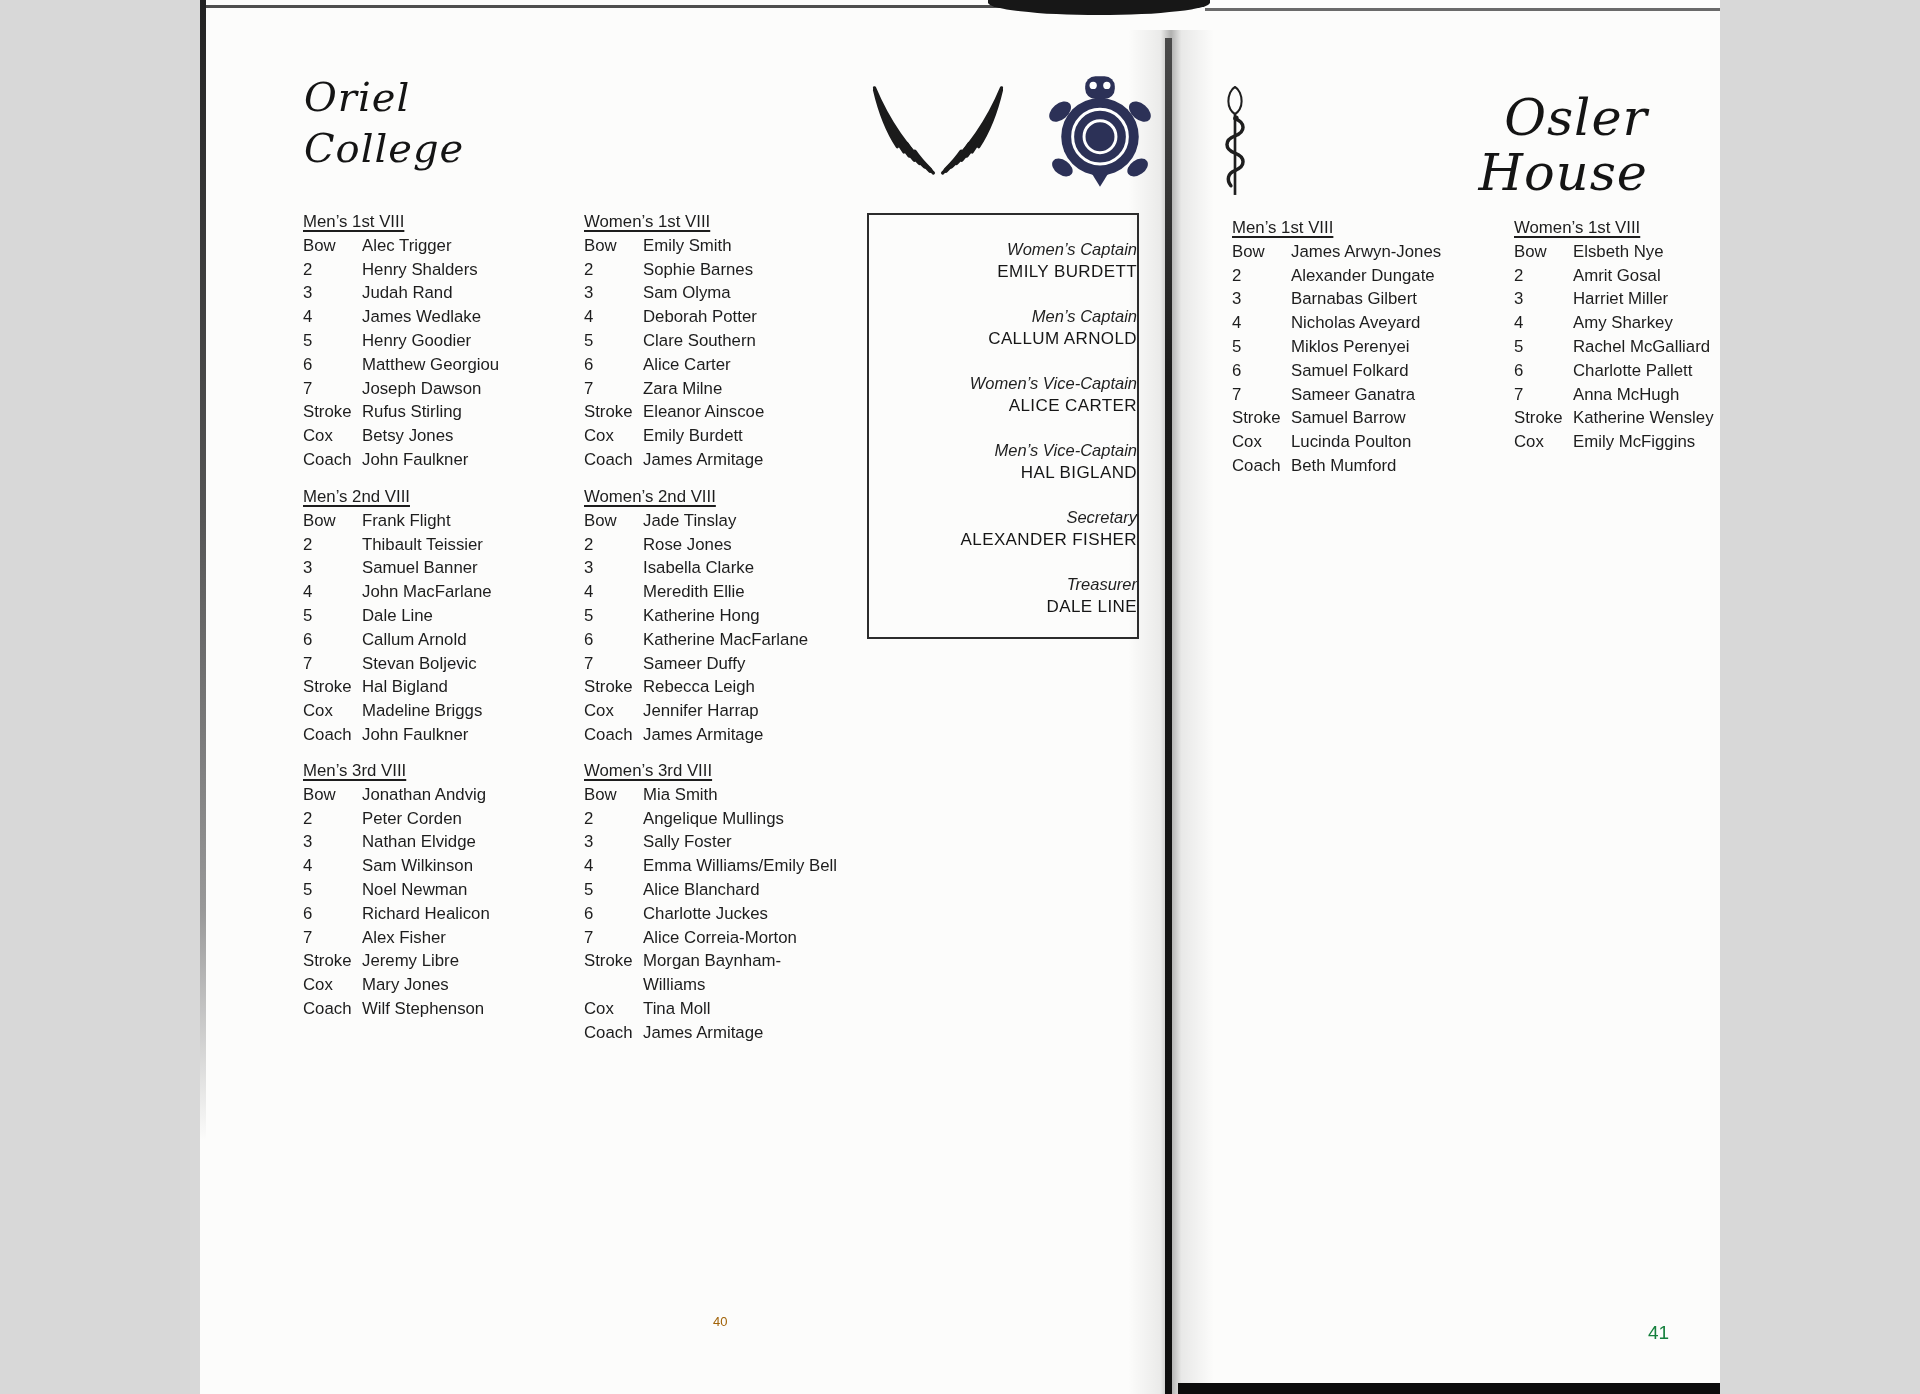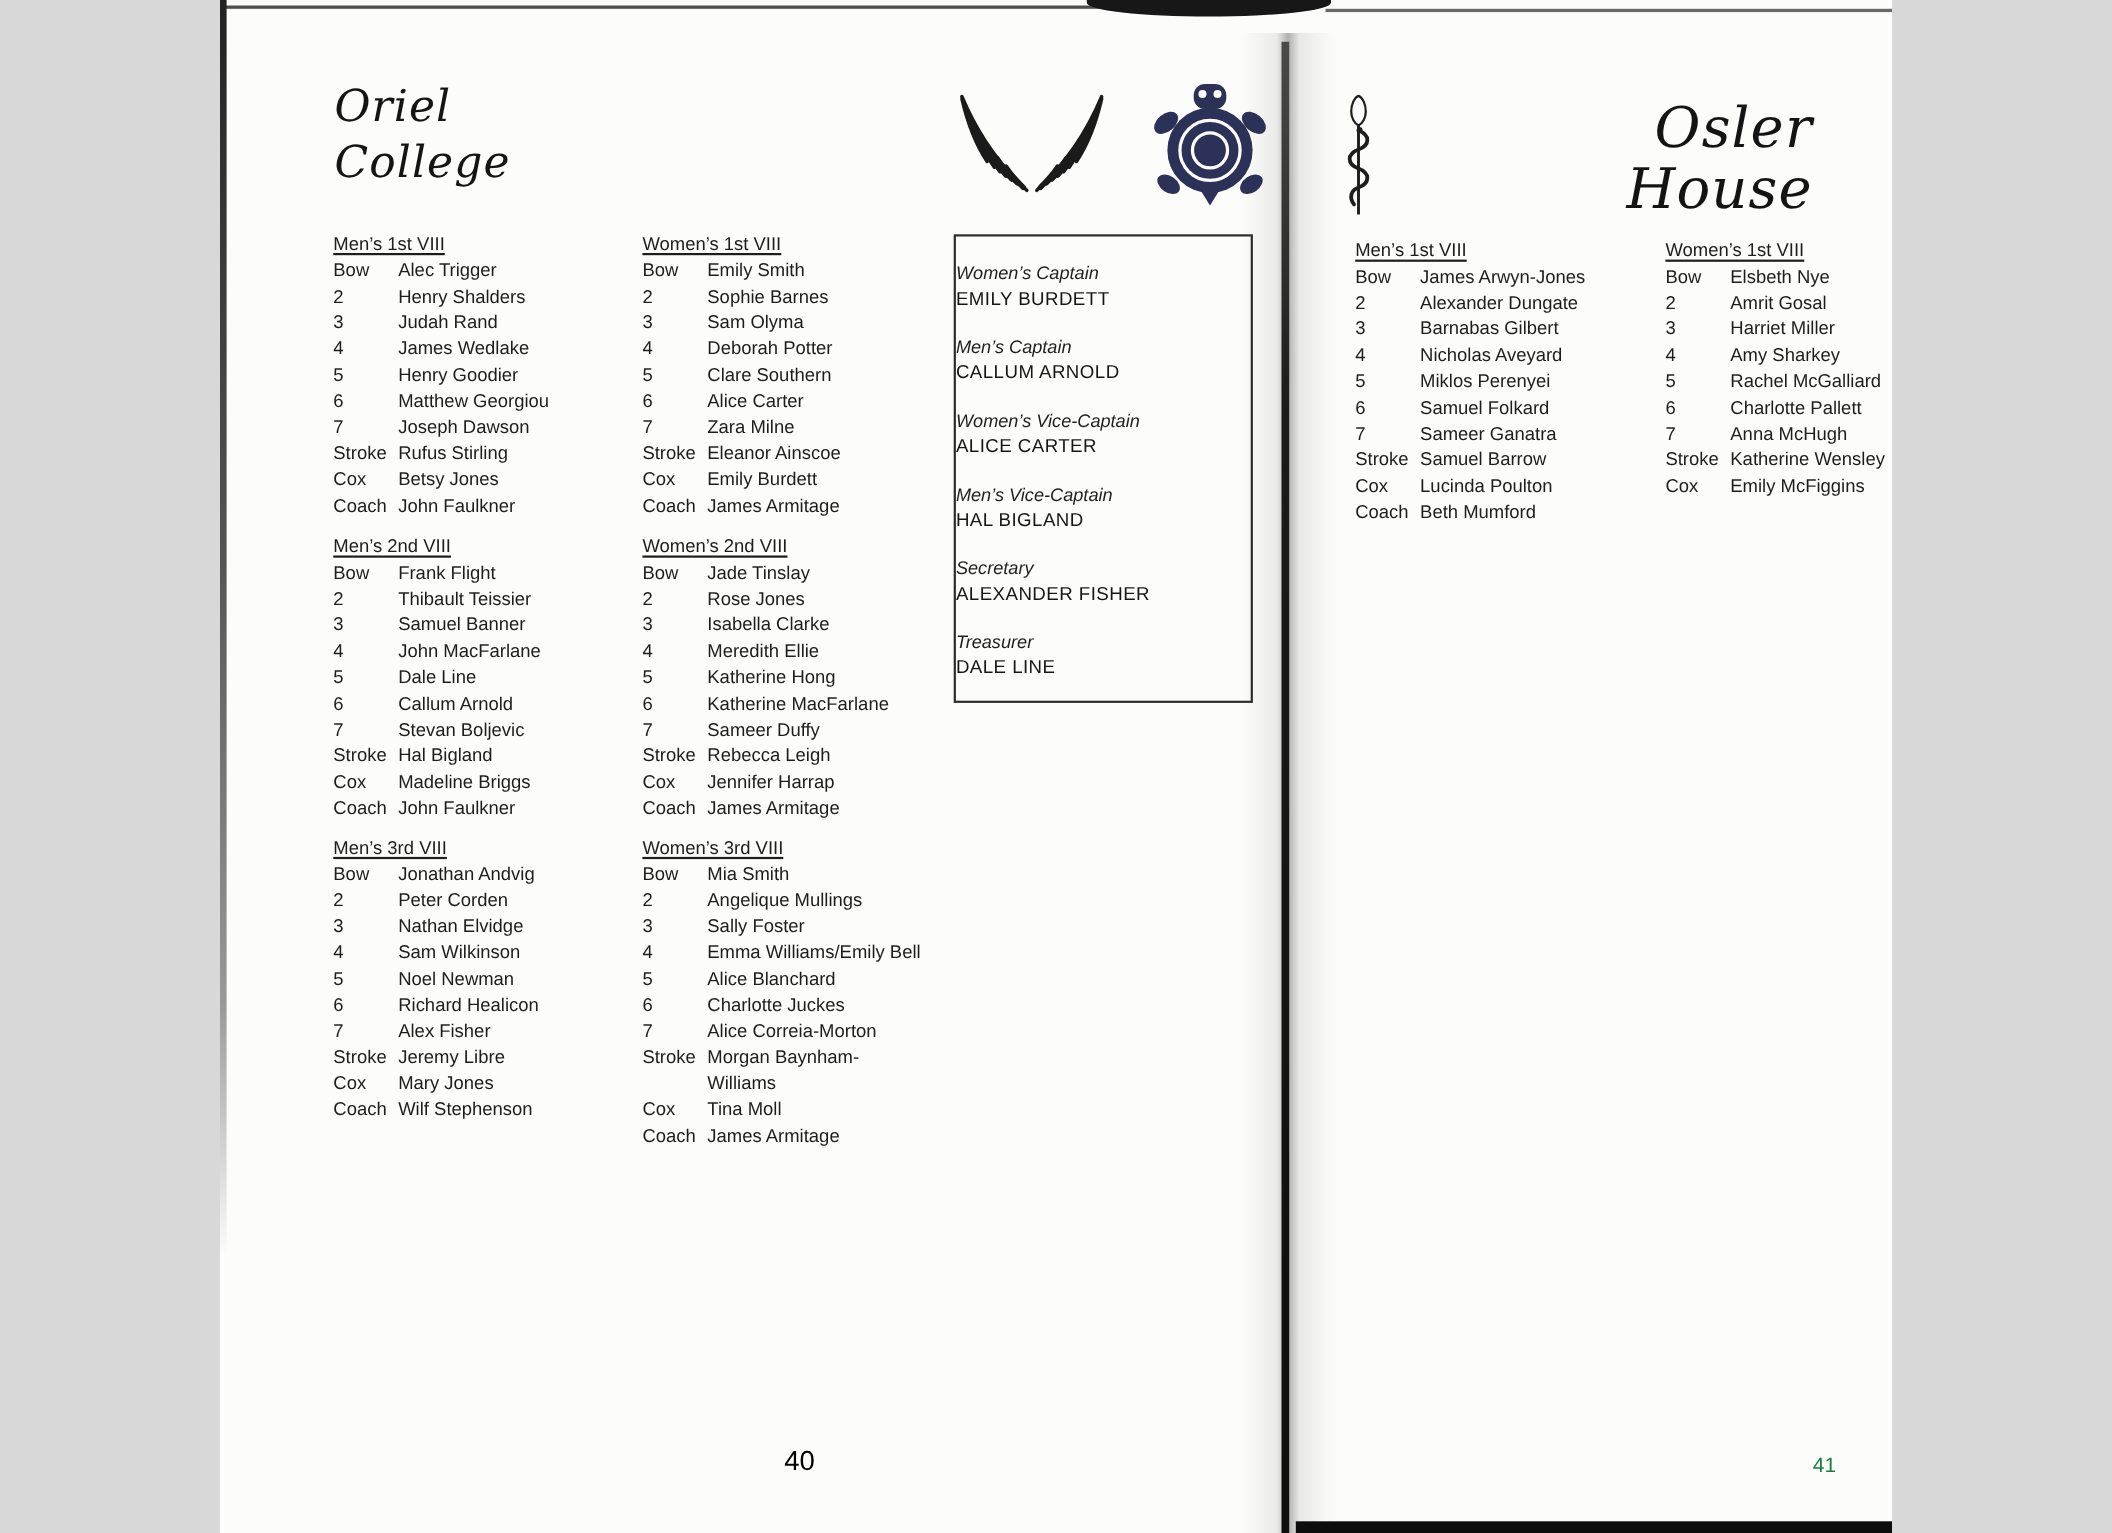--- a/index.html
+++ b/index.html
@@ -44,29 +44,29 @@
   #left-crews .slot-1{left:384px;top:210px;}
   #left-crews .slot-2{left:103px;top:485px;}
   #left-crews .slot-3{left:384px;top:485px;}
   #left-crews .slot-4{left:103px;top:759px;}
   #left-crews .slot-5{left:384px;top:759px;}
   #right-crews .slot-0{left:1032px;top:216px;}
   #right-crews .slot-1{left:1314px;top:216px;}
 
   
   .officers-box{position:absolute;border:2px solid #2c2c2c;background:transparent;
-    text-align:left;box-sizing:border-box;}
+    text-align:right;box-sizing:border-box;}
   .box-left{left:667px;top:213px;width:272px;height:426px;padding-top:23px;}
   .box-right{left:1596px;top:219px;width:268px;height:212px;padding-top:21px;}
   .officer{margin-bottom:21px;}
   .officer .role{font-style:italic;font-size:16.5px;line-height:22px;color:#1f1f1f;}
   .officer .name{font-size:17px;line-height:24px;letter-spacing:0.4px;color:#161616;}
 
   
-  .pageno{position:absolute;font-size:25px;color:#000000;}
+  .pageno{position:absolute;font-size:13px;color:#a16207;}
   .pageno-left{left:513px;top:1314px;}
   .pageno-right{left:1448px;top:1322px;font-size:19px;color:#15803d;}
 </style>
 </head>
 <body>
 
 <div class="spread">
 
   <div class="edge-top"></div>
   <div class="edge-top-right"></div>

